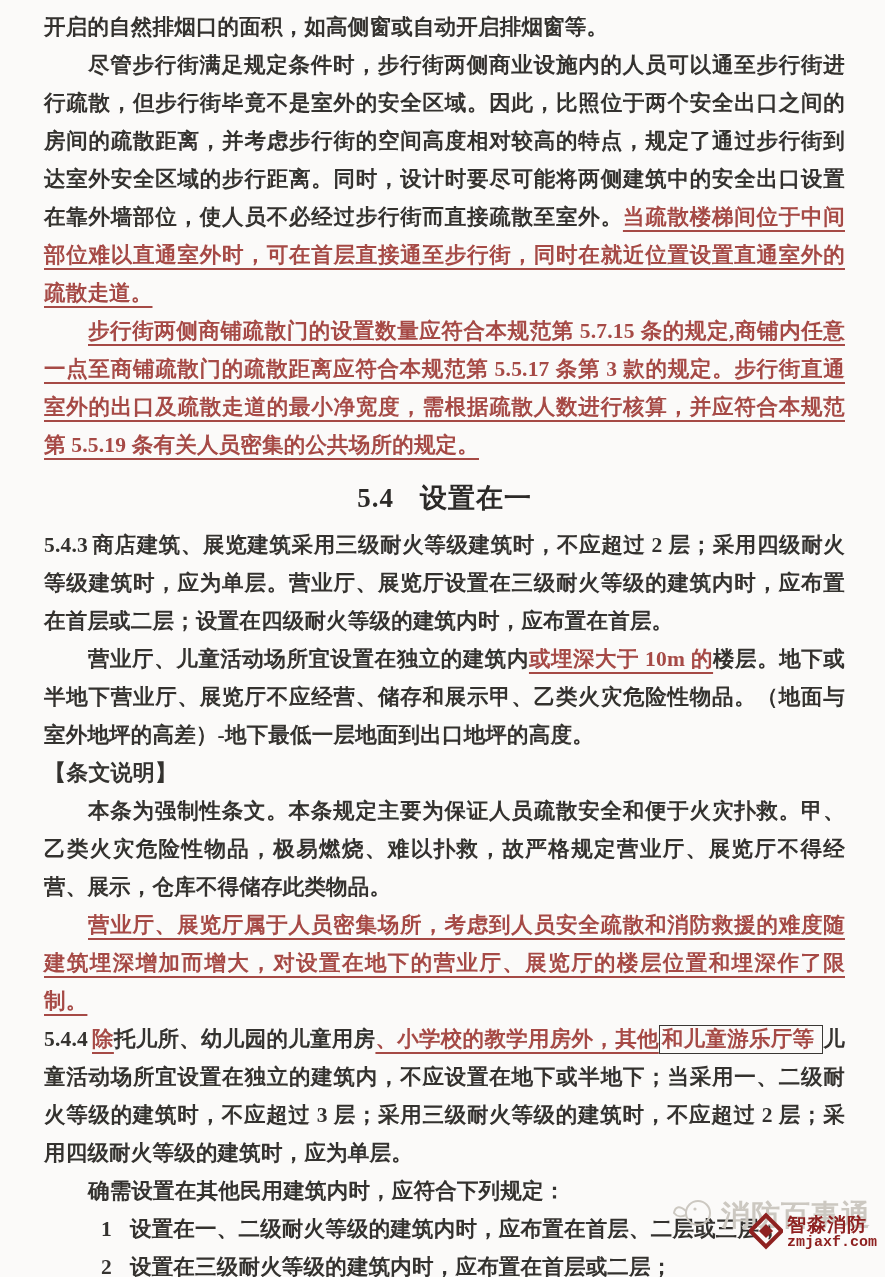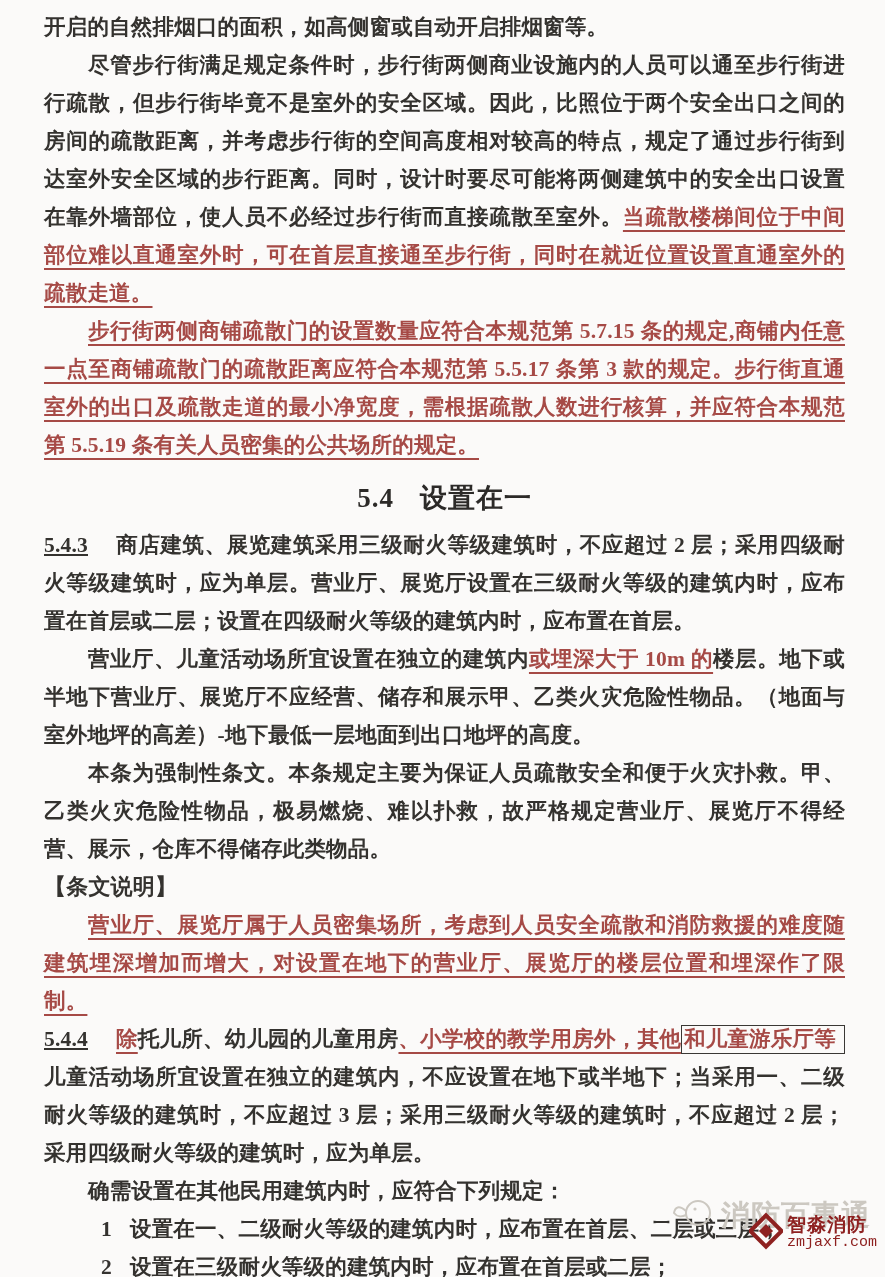--- a/index.html
+++ b/index.html
@@ -27,21 +27,21 @@
     text-decoration: underline;
     text-decoration-color: #a64a46;
     text-decoration-thickness: 1.6px;
     text-underline-offset: 6px;
   }
   .boxed {
     color: #a64a46;
     border: 1.8px solid #3a3835;
     padding: 1px 8px 2px 2px;
   }
-  .clause-num { margin-right: 28px; text-decoration: underline; }
+  .clause-num { margin-right: 4px; }
   h2.heading {
     margin: 16px 0 10px 0;
     text-align: center;
     font-size: 27px;
     font-weight: 700;
     color: #2c2a28;
     letter-spacing: 1px;
   }
   h2.heading .hnum { margin-right: 26px; }
   p.explain-label { font-weight: 700; font-size: 22px; }
@@ -56,43 +56,43 @@
     font-family: "Liberation Sans", sans-serif;
     white-space: nowrap;
   }
   .logo {
     position: absolute; bottom: 19px; right: 2px;
     display: flex; align-items: center; gap: 4px;
     color: #8e2120; z-index: 2;
   }
   .logo-lines { display: flex; flex-direction: column; line-height: 1.05; }
   .logo-name { font-size: 19px; font-weight: 800; font-family: "Liberation Sans", sans-serif; letter-spacing: 1px; }
-  .logo-url  { font-size: 15px; font-weight: 400; font-family: "Liberation Mono", "DejaVu Sans Mono", monospace; }
+  .logo-url  { font-size: 15px; font-weight: 700; font-family: "Liberation Mono", "DejaVu Sans Mono", monospace; }
 </style>
 </head>
 <body>
 
 <div class="page">
   <div class="content">
 
     <p class="para"><span>开启的自然排烟口的面积，如高侧窗或自动开启排烟窗等。</span></p>
 
     <p class="para indent"><span>尽管步行街满足规定条件时，步行街两侧商业设施内的人员可以通至步行街进行疏散，但步行街毕竟不是室外的安全区域。因此，比照位于两个安全出口之间的房间的疏散距离，并考虑步行街的空间高度相对较高的特点，规定了通过步行街到达室外安全区域的步行距离。同时，设计时要尽可能将两侧建筑中的安全出口设置在靠外墙部位，使人员不必经过步行街而直接疏散至室外。</span><span class="red u">当疏散楼梯间位于中间部位难以直通室外时，可在首层直接通至步行街，同时在就近位置设置直通室外的疏散走道。</span></p>
 
     <p class="para indent"><span class="red u">步行街两侧商铺疏散门的设置数量应符合本规范第 5.7.15 条的规定,商铺内任意一点至商铺疏散门的疏散距离应符合本规范第 5.5.17 条第 3 款的规定。步行街直通室外的出口及疏散走道的最小净宽度，需根据疏散人数进行核算，并应符合本规范第 5.5.19 条有关人员密集的公共场所的规定。</span></p>
 
     <h2 class="heading"><span class="hnum">5.4</span><span>设置在一</span></h2>
 
     <p class="para"><span class="clause-num">5.4.3</span><span>商店建筑、展览建筑采用三级耐火等级建筑时，不应超过 2 层；采用四级耐火等级建筑时，应为单层。营业厅、展览厅设置在三级耐火等级的建筑内时，应布置在首层或二层；设置在四级耐火等级的建筑内时，应布置在首层。</span></p>
 
     <p class="para indent"><span>营业厅、儿童活动场所宜设置在独立的建筑内</span><span class="red u">或埋深大于 10m 的</span><span>楼层。地下或半地下营业厅、展览厅不应经营、储存和展示甲、乙类火灾危险性物品。（地面与室外地坪的高差）-地下最低一层地面到出口地坪的高度。</span></p>
 
+    <p class="para explain-label"><span>【条文说明】</span></p>
+
     <p class="para indent"><span>本条为强制性条文。本条规定主要为保证人员疏散安全和便于火灾扑救。甲、乙类火灾危险性物品，极易燃烧、难以扑救，故严格规定营业厅、展览厅不得经营、展示，仓库不得储存此类物品。</span></p>
-
-    <p class="para explain-label"><span>【条文说明】</span></p>
 
     <p class="para indent"><span class="red u">营业厅、展览厅属于人员密集场所，考虑到人员安全疏散和消防救援的难度随建筑埋深增加而增大，对设置在地下的营业厅、展览厅的楼层位置和埋深作了限制。</span></p>
 
     <p class="para"><span class="clause-num">5.4.4</span><span class="red u">除</span><span>托儿所、幼儿园的儿童用房</span><span class="red u">、小学校的教学用房外，其他</span><span class="boxed">和儿童游乐厅等</span><span>儿童活动场所宜设置在独立的建筑内，不应设置在地下或半地下；当采用一、二级耐火等级的建筑时，不应超过 3 层；采用三级耐火等级的建筑时，不应超过 2 层；采用四级耐火等级的建筑时，应为单层。</span></p>
 
     <p class="para indent"><span>确需设置在其他民用建筑内时，应符合下列规定：</span></p>
 
     <p class="para listitem"><span class="num">1</span><span>设置在一、二级耐火等级的建筑内时，应布置在首层、二层或三层；</span></p>
 
     <p class="para listitem"><span class="num">2</span><span>设置在三级耐火等级的建筑内时，应布置在首层或二层；</span></p>

